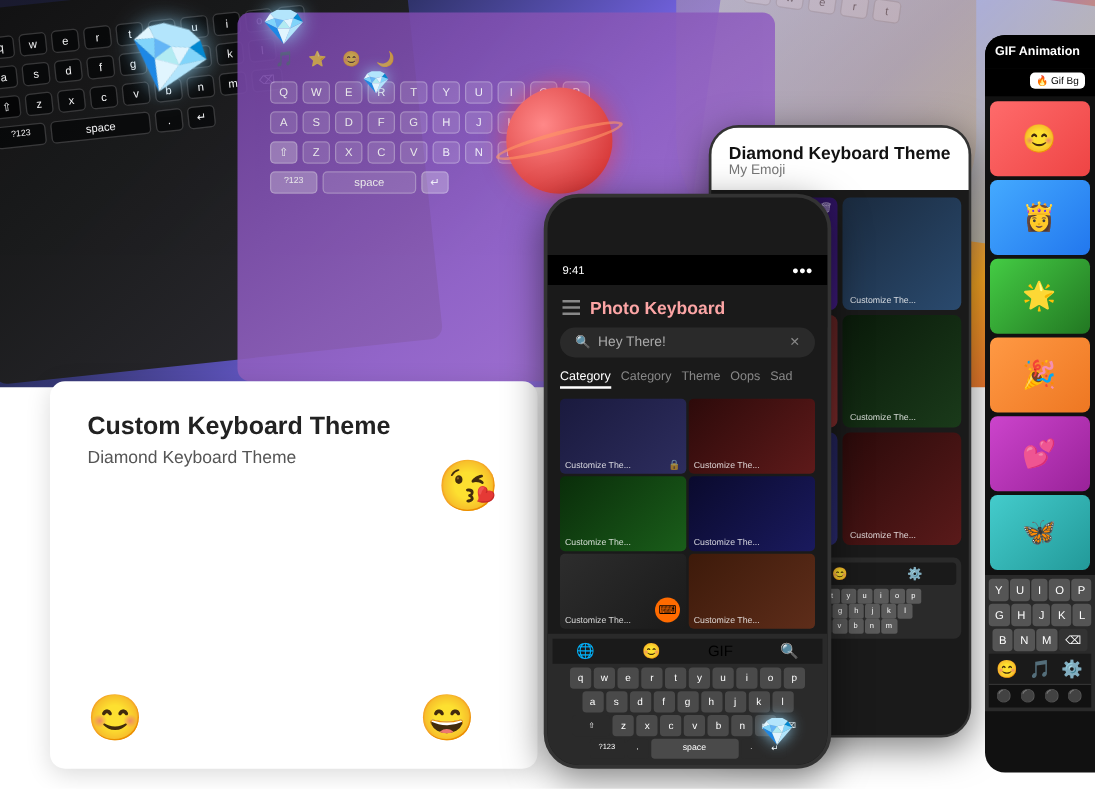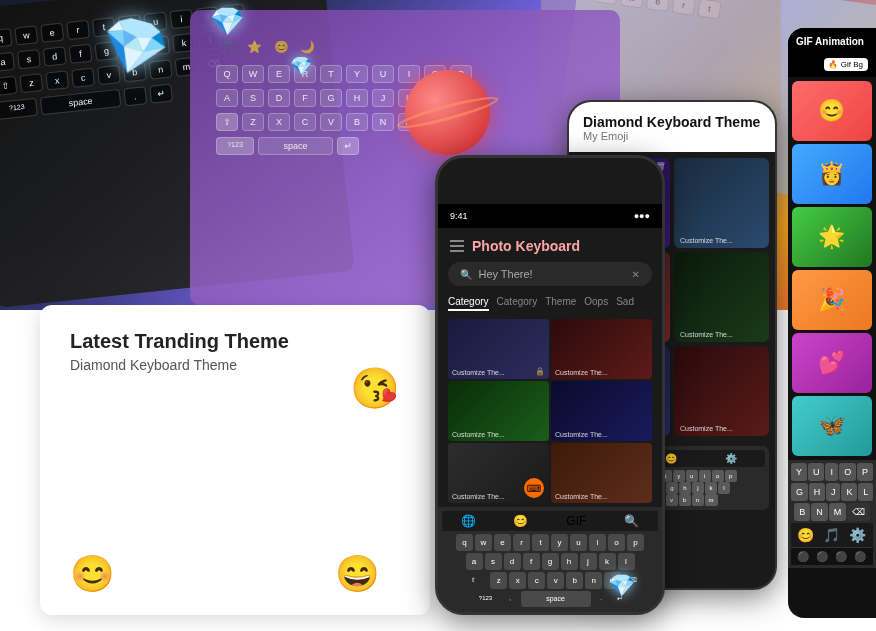--- a/index.html
+++ b/index.html
@@ -548,21 +548,21 @@
       <span class="key" style="background:rgba(255,255,255,0.4);color:#333;border-color:rgba(0,0,0,0.2);">t</span>
     </div>
   </div>
 </div>
 
 <div style="position:absolute;top:0;right:95px;width:240px;height:220px;z-index:1;opacity:0.35;background:linear-gradient(135deg,#d4b896,#b89060,#c4a882);border-radius:0 0 50% 50%;"></div>
 
 <div class="white-card">
   <div class="app-header">
     <div class="app-title-block">
-      <h2>Latest Tranding Theme</h2>
+      <h2>Custom Keyboard Theme</h2>
       <p>Diamond Keyboard Theme</p>
     </div>
   </div>
   <div class="emoji-side-right">😘</div>
   <div class="emoji-bottom-left">😊</div>
   <div class="emoji-bottom-right">😄</div>
 </div>
 
 <div class="phone-back-left">
   <div class="phone-back-header">

